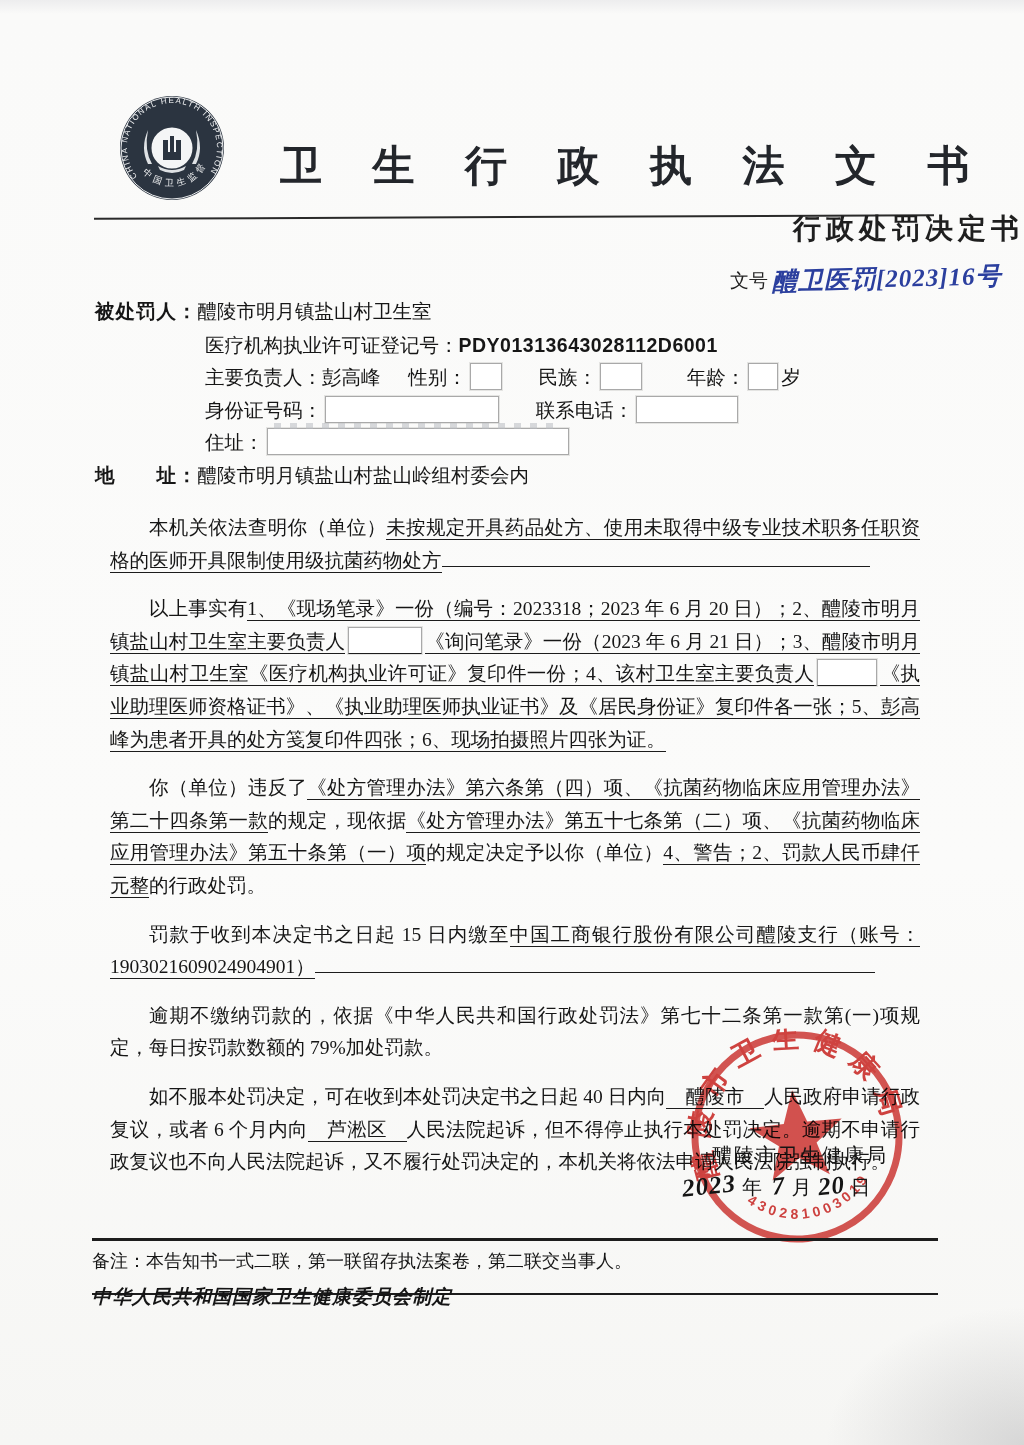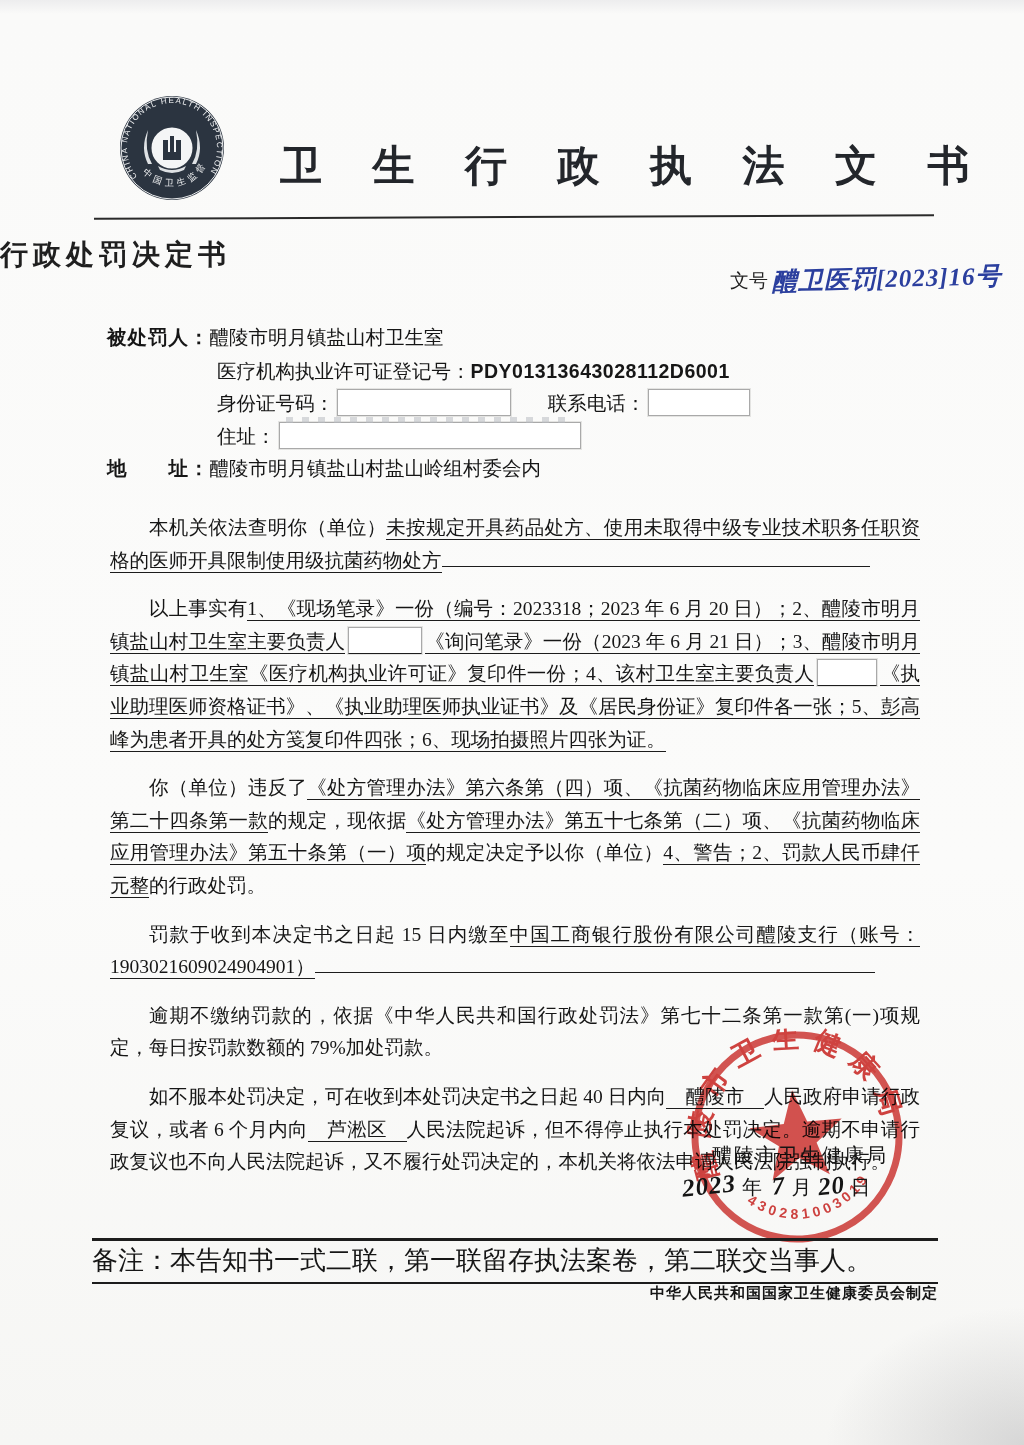--- a/index.html
+++ b/index.html
@@ -16,31 +16,31 @@
   
   .emblem{position:absolute;left:118px;top:94px;width:108px;height:108px;}
   .doc-title{
     position:absolute;left:280px;top:138px;width:540px;
     font-size:42px;font-weight:bold;letter-spacing:20px;color:#23262b;
     text-align:right;white-space:nowrap;
   }
   .title-rule{position:absolute;left:94px;top:216px;width:840px;height:0;
     border-top:2.5px solid #2a2a2a;transform:rotate(-0.25deg);}
   .doc-subtitle{
-    position:absolute;left:0;top:236px;width:1024px;text-align:left;
+    position:absolute;left:0;top:210px;width:1024px;text-align:right;
     font-size:28px;font-weight:bold;letter-spacing:5px;color:#1f1f1f;
   }
   .doc-no{position:absolute;left:730px;top:262px;white-space:nowrap;}
   .doc-no .lbl{font-size:19px;color:#232323;text-align:center;}
   .doc-no .val{
     font-size:25px;font-weight:bold;color:#2b3f9e;
     font-style:italic;letter-spacing:1px;display:inline-block;transform:rotate(-1.5deg);
   }
   
-  .party{position:absolute;left:95px;top:322px;width:845px;font-size:19.5px;line-height:32.5px;color:#161616;margin-left:12px;}
+  .party{position:absolute;left:95px;top:296px;width:845px;font-size:19.5px;line-height:32.5px;color:#161616;}
   .party .row{white-space:nowrap;}
   .party .indent{padding-left:110px;}
   .party b{font-weight:bold;letter-spacing:1px;}
   .mono{font-family:"Liberation Sans","DejaVu Sans",sans-serif;letter-spacing:.5px;font-weight:bold;}
   .redact, .pbox{
     display:inline-block;background:#fff;border:1px solid #a9a9a9;
     height:25px;vertical-align:-6px;margin:0 3px;box-shadow:0 0 0 1px #e4e4e2;
   }
   .ghost{position:relative;}
   .ghost::before{
@@ -63,26 +63,26 @@
   .authority{position:absolute;left:712px;top:1142px;width:230px;
     font-size:20px;color:#141414;letter-spacing:2px;white-space:nowrap;}
   .dateline{position:absolute;left:682px;top:1172px;width:260px;font-size:20px;color:#141414;white-space:nowrap;}
   .hand{font-style:italic;font-weight:bold;font-size:25px;letter-spacing:1px;
     display:inline-block;transform:rotate(-6deg);}
   .dateline .gap1{margin:0 10px 0 6px;} .dateline .gap2{margin:0 6px;}
   
   .foot-rule{position:absolute;left:92px;top:1238px;width:846px;height:0;border-top:3px solid #1d1d1d;}
   .note-line{
     position:absolute;left:92px;top:1246px;width:846px;
-    font-size:26px;line-height:30px;color:#161616;
-    border-bottom:2px solid #1c1c1c;padding-bottom:6px;font-family:Liberation Serif, serif;
+    font-size:18px;line-height:30px;color:#161616;
+    border-bottom:2px solid #1c1c1c;padding-bottom:17px;font-family:Liberation Serif, serif;
   }
   .issued-by{
-    position:absolute;left:92px;top:1284px;width:846px;text-align:right;
-    font-size:15px;font-weight:bold;color:#151515;letter-spacing:1px;
+    position:absolute;left:92px;top:1284px;width:846px;text-align:left;
+    font-size:19px;font-weight:bold;color:#151515;letter-spacing:1px;font-style:italic;
   }
   .corner-shade{position:absolute;right:0;bottom:0;width:200px;height:140px;
     background:radial-gradient(ellipse at bottom right,rgba(120,120,125,.25),transparent 70%);}
 </style>
 </head>
 <body>
 
 <div class="page">
 
   <div class="emblem">
@@ -116,20 +116,29 @@
     <span class="lbl">文号</span>
     <span class="val">醴卫医罚[2023]16号</span>
   </div>
 
   <div class="party">
     <div class="row">
       <b>被处罚人：</b><span>醴陵市明月镇盐山村卫生室</span>
     </div>
     <div class="row indent">
       <span>医疗机构执业许可证登记号：</span><span class="mono">PDY01313643028112D6001</span>
+    </div>
+    <div class="row indent">
+      <span>主要负责人：</span><span>彭高峰</span>
+      <span style="display:inline-block;width:18px;"></span>
+      <span>性别：</span><span class="pbox" style="width:30px;"></span>
+      <span style="display:inline-block;width:24px;"></span>
+      <span>民族：</span><span class="pbox" style="width:40px;"></span>
+      <span style="display:inline-block;width:32px;"></span>
+      <span>年龄：</span><span class="pbox" style="width:28px;"></span><span>岁</span>
     </div>
     <div class="row indent">
       <span>身份证号码：</span><span class="pbox" style="width:172px;"></span>
       <span style="display:inline-block;width:24px;"></span>
       <span>联系电话：</span><span class="pbox" style="width:100px;"></span>
     </div>
     <div class="row indent">
       <span>住址：</span><span class="pbox ghost" style="width:300px;"></span>
     </div>
     <div class="row">

